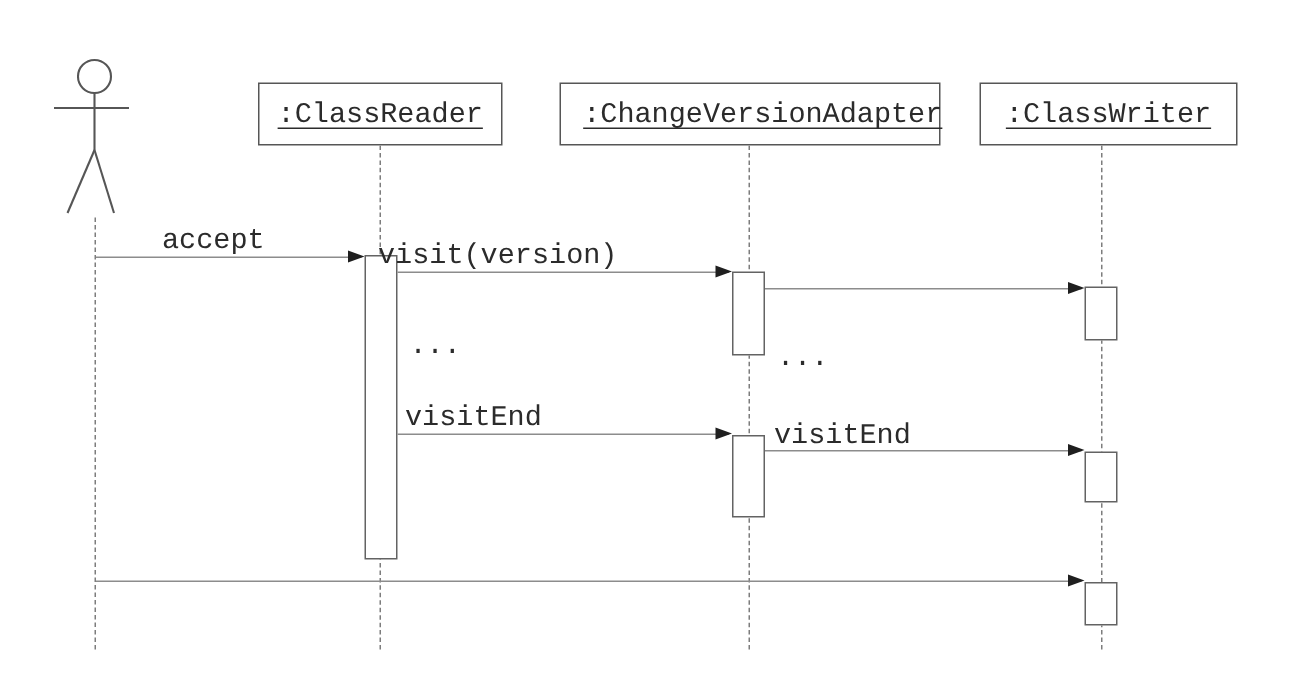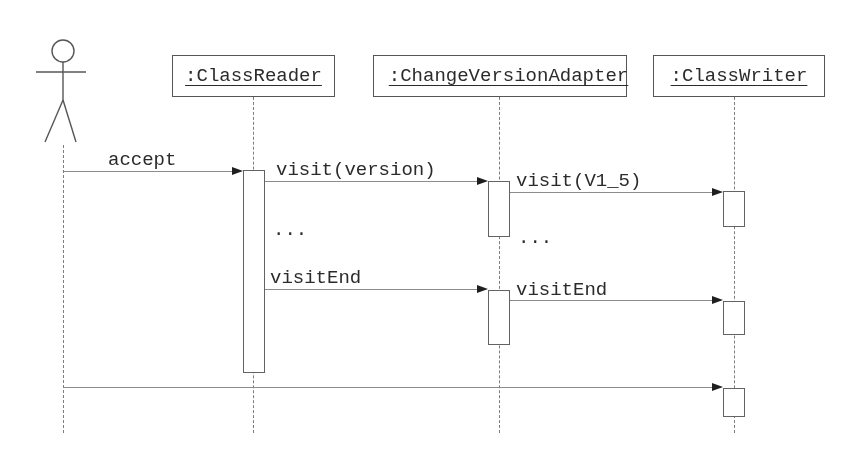--- a/index.html
+++ b/index.html
@@ -94,22 +94,21 @@
   <div class="msg" style="left:510px;top:301px;width:213px;">
     <span class="line"></span>
     <span class="head"></span>
   </div>
   <div class="msg" style="left:64px;top:388px;width:659px;">
     <span class="line"></span>
     <span class="head"></span>
   </div>
 
   <span class="mlabel" style="left:70px;top:151px;margin-left:38px;">accept</span>
-  <span class="mlabel" style="left:276px;top:161px;">visit(version)</span>
-  <span class="mlabel" style="left:516px;top:172px;">visit(V1_5)</span>
+  <span class="mlabel" style="left:252px;top:161px;">visit(version)</span>
   <span class="mlabel" style="left:270px;top:269px;">visitEnd</span>
   <span class="mlabel" style="left:516px;top:281px;">visitEnd</span>
 
   <span class="dots" style="left:273px;top:221px;">...</span>
   <span class="dots" style="left:518px;top:229px;">...</span>
 
 
 </div>
 
 </body></html>

